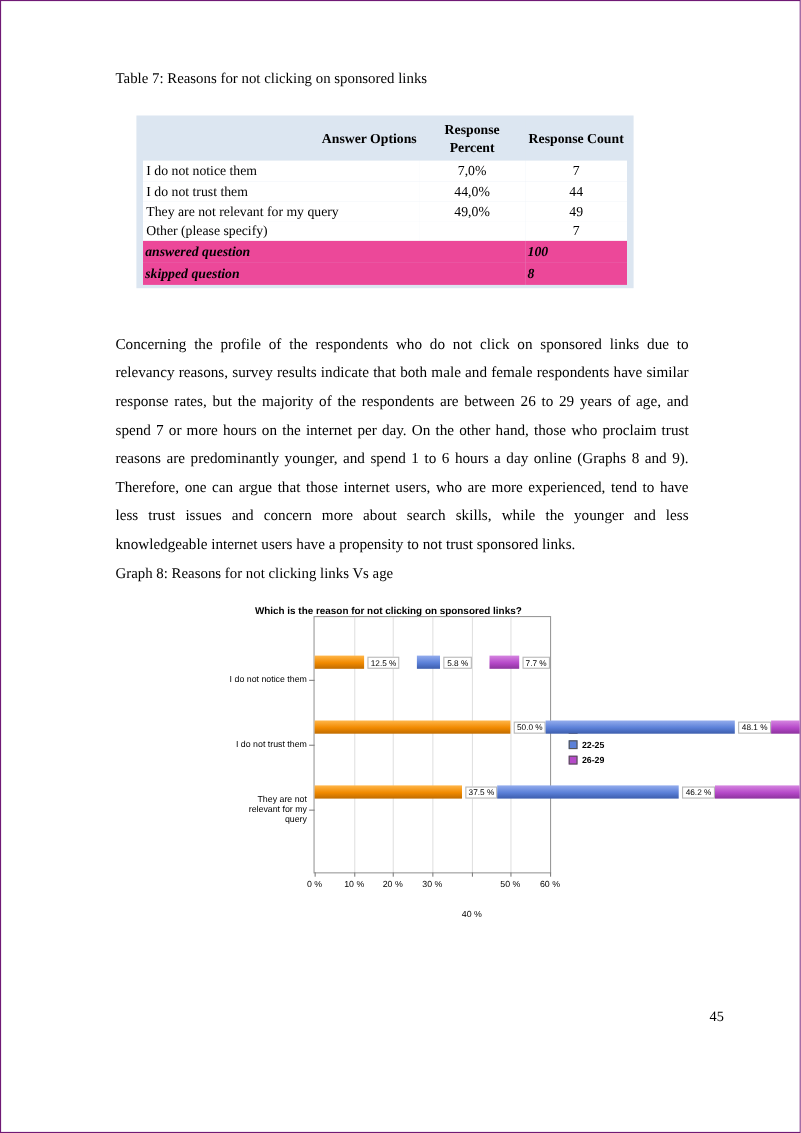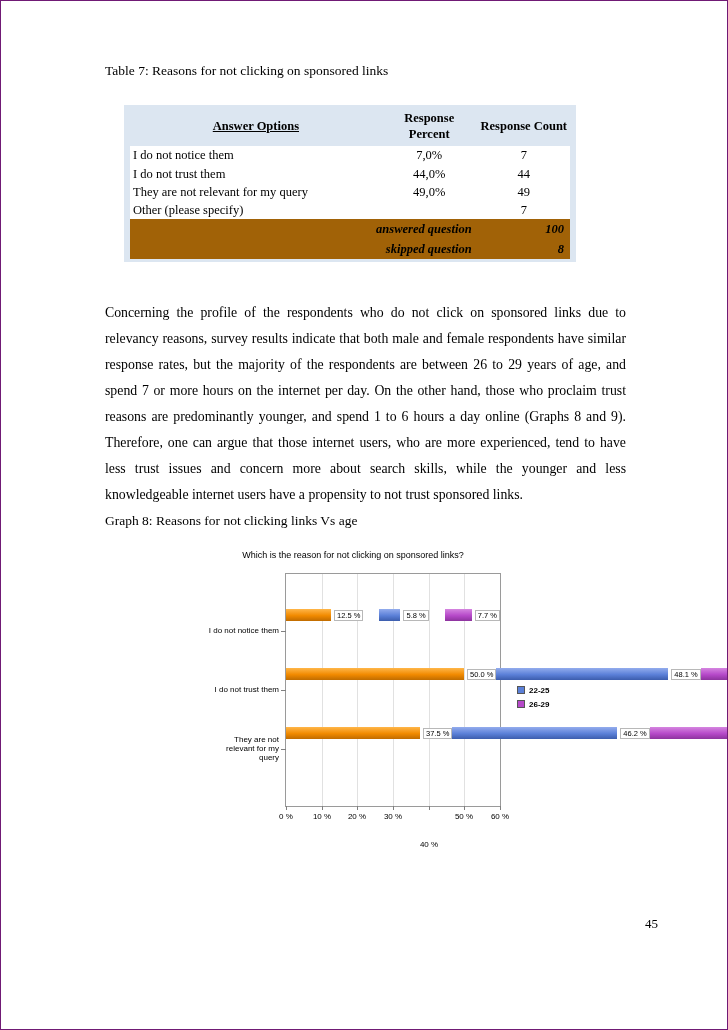--- a/index.html
+++ b/index.html
@@ -11,33 +11,33 @@
   #caption-table { left:104px; top:62px; }
   #caption-graph { left:104px; top:512px; }
 
   
   .table-wrap { position:absolute; left:123px; top:104px; width:452px; background:#dce6f1; padding:2px 6px 3px 6px; }
   table.t7 { width:100%; border-collapse:collapse; font-size:12.5px; }
   .t7 col.c-opt { width:57%; }
   .t7 col.c-pct { width:22%; }
   .t7 col.c-cnt { width:21%; }
   .t7 th { background:#dce6f1; font-weight:bold; text-align:center; vertical-align:middle; padding:4px 2px; line-height:1.25; }
-  .t7 th.opt { text-align:center; padding-left:3px;text-decoration:underline; }
+  .t7 th.opt { text-align:right; padding-left:3px; }
   .t7 tr.data td { background:#ffffff; padding:1px 3px; line-height:1.3; }
   .t7 td.opt { text-align:left; }
   .t7 td.pct, .t7 td.cnt { text-align:center; }
-  .t7 tr.summary td { background:#a16207; font-weight:bold; font-style:italic; text-align:right; padding:2px 6px 1px 2px; line-height:1.35; }
+  .t7 tr.summary td { background:#ec4899; font-weight:bold; font-style:italic; padding:2px 6px 1px 2px; line-height:1.35; }
 
   
   .body-par { position:absolute; left:104px; top:299px; width:521px;
               font-size:13.8px; line-height:26px; text-align:justify; }
 
   
   .chart { position:absolute; left:206px; top:549px; font-family:"Liberation Sans", sans-serif; }
-  .chart-title { width:292px; text-align:center; font-size:9px; font-weight:normal; margin-bottom:13px; }
+  .chart-title { width:292px; text-align:center; font-size:9px; font-weight:bold; }
   .chart-body { display:flex; }
   .cat-col { position:relative; width:78px; height:232px; flex:0 0 78px; }
   .category-label { position:absolute; left:0; right:6px; height:45px; display:flex; align-items:center;
                     justify-content:flex-end; text-align:right; font-size:8px; line-height:9px; }
   .plot { position:relative; width:214px; height:232px; flex:0 0 auto;
           border:1px solid #9a9a9a; background:#fff; box-sizing:content-box; }
   .gridline { position:absolute; top:0; bottom:0; width:1px; background:#e1e1e1; }
   .bar-group { position:absolute; left:0; width:100%; height:45px; display:flex; flex-direction:row; justify-content:space-between; }
   .bar-row { height:13px; display:flex; align-items:center; }
   .bar { height:12px; flex:0 0 auto; }

